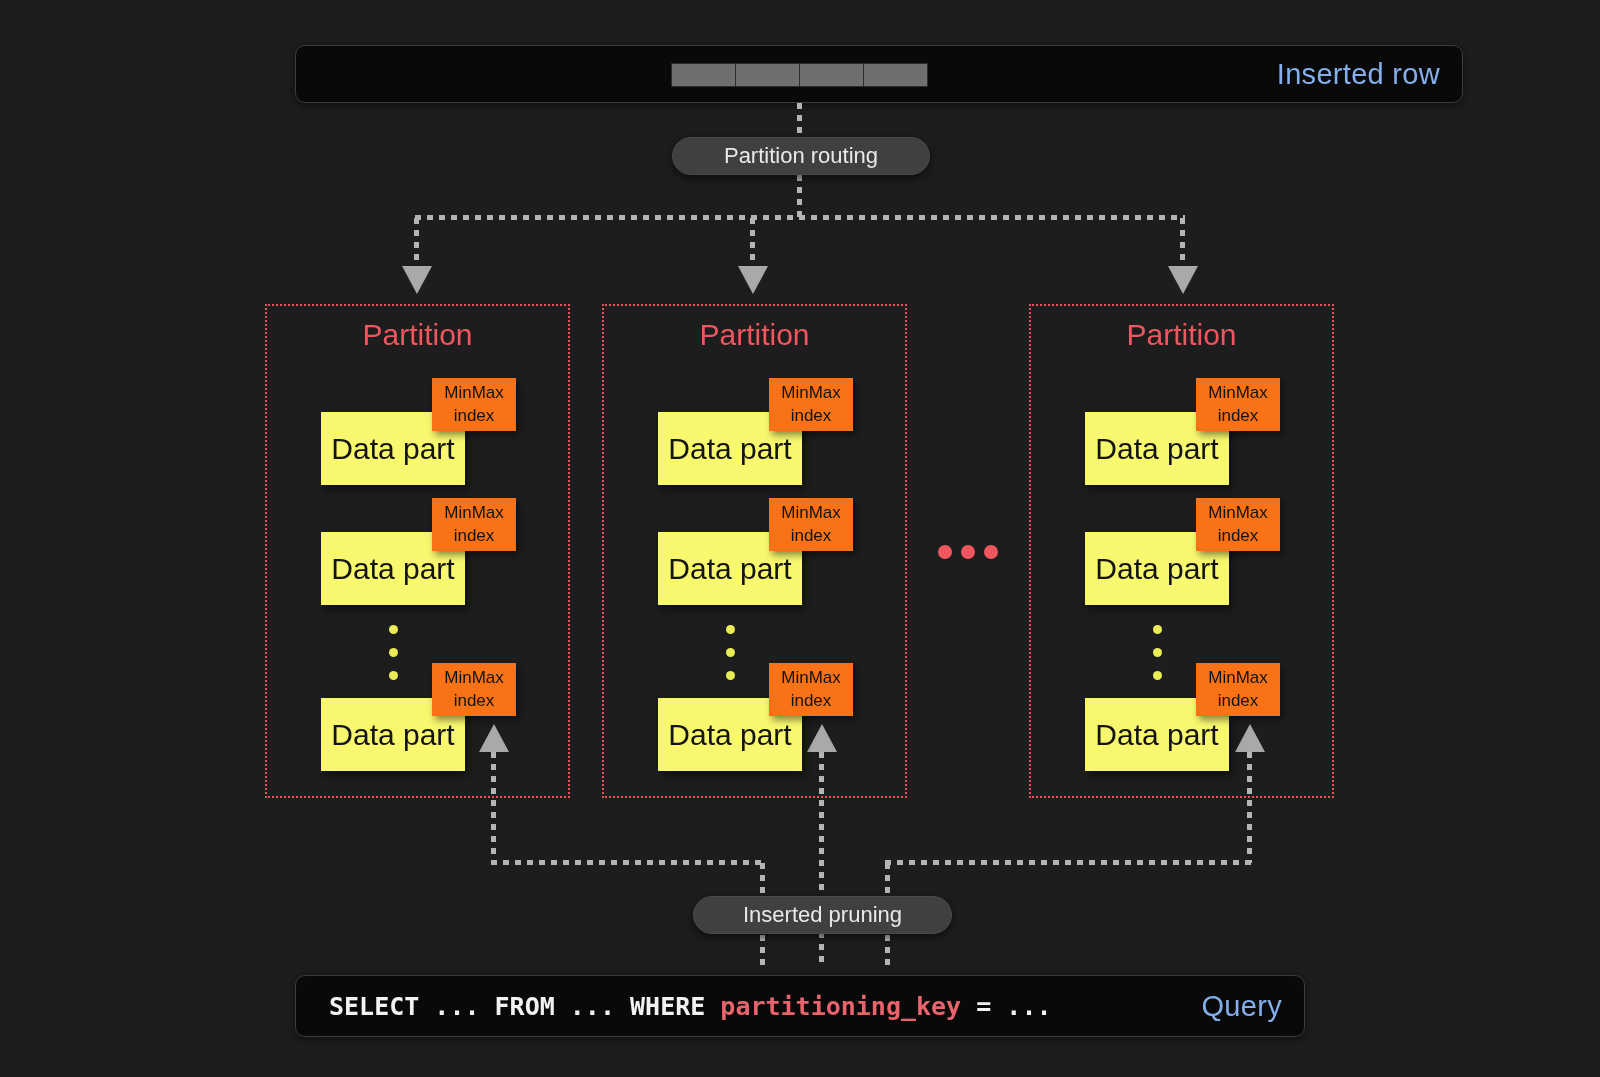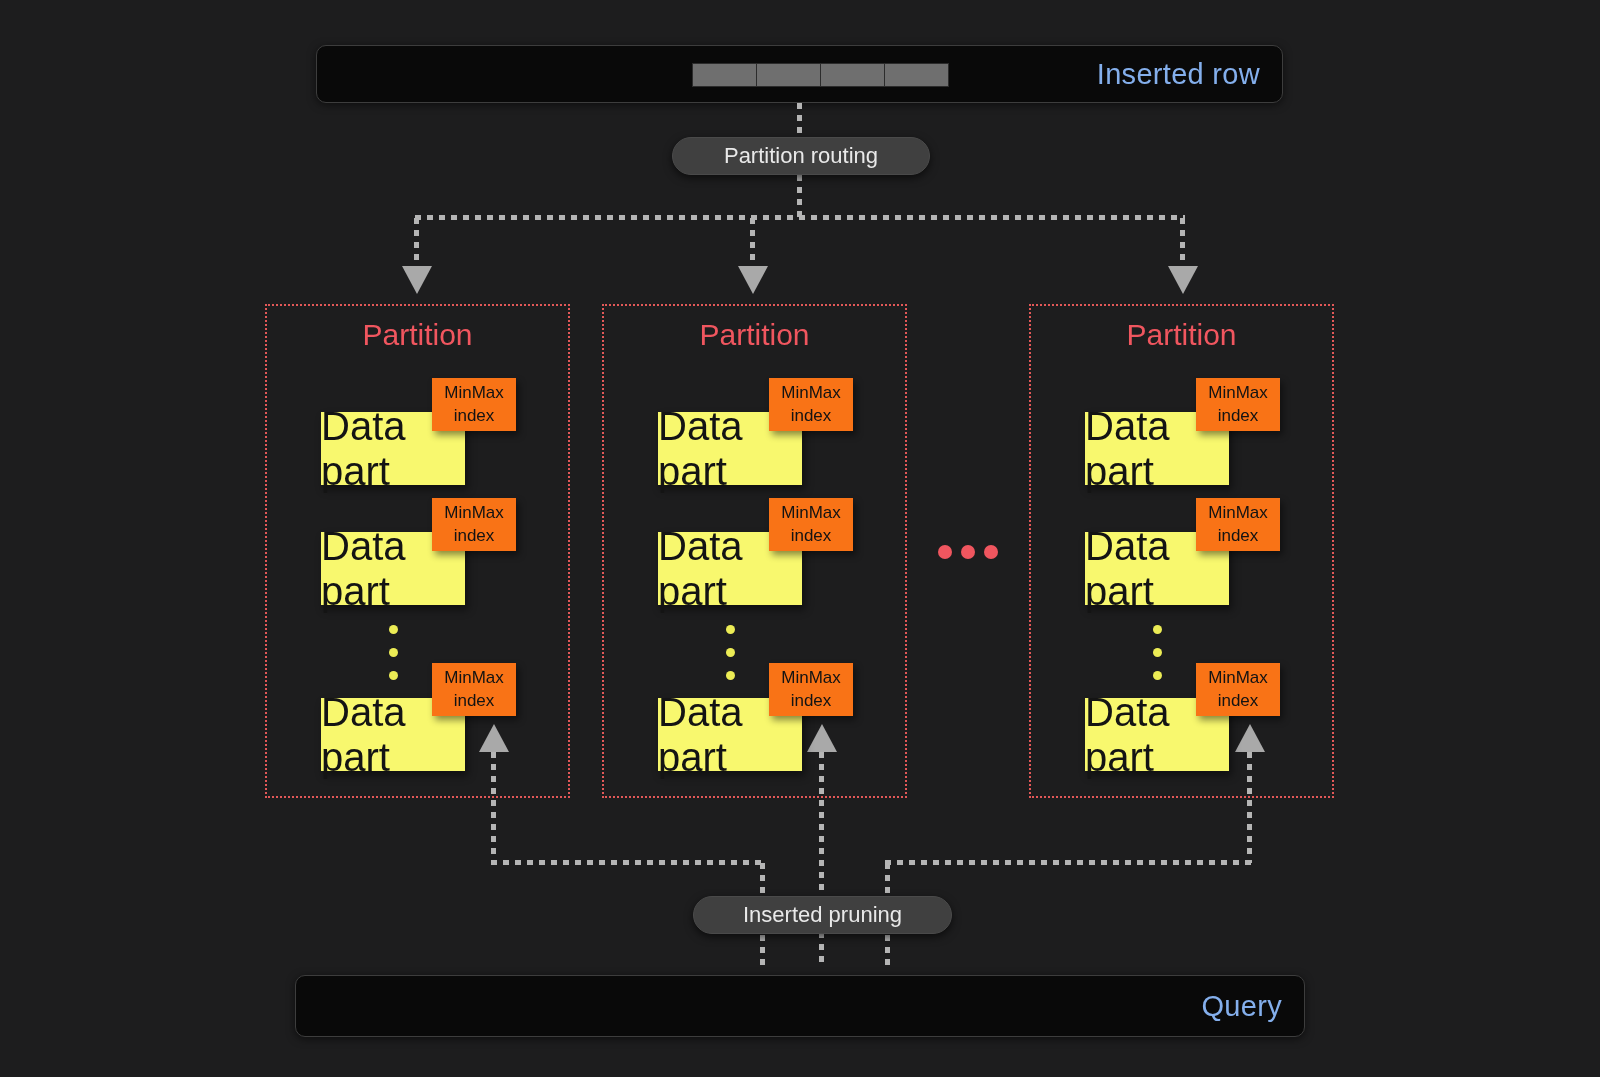--- a/index.html
+++ b/index.html
@@ -70,21 +70,21 @@
     position:absolute; left:165px; width:84px; height:53px;
     background:#f97316; color:#131313; z-index:2;
     display:flex; flex-direction:column; align-items:center; justify-content:center;
     font-size:17px; line-height:1.3; text-align:center;
     box-shadow:3px 4px 7px rgba(0,0,0,0.45);
   }
   .datapart {
     position:absolute; left:54px; width:144px; height:73px;
     background:#f8f86e; color:#141414; z-index:1;
     display:flex; align-items:center; justify-content:center;
-    font-size:40px;
+    font-size:30px;
     box-shadow:3px 5px 8px rgba(0,0,0,0.45);
   }
   .mm1 { top:72px; }  .dp1 { top:106px; }
   .mm2 { top:192px; } .dp2 { top:226px; }
   .mm3 { top:357px; } .dp3 { top:392px; }
 
   .vdots { position:absolute; left:121px; top:319px; width:10px; }
   .vdot { width:9px; height:9px; border-radius:50%; background:#ecec55; margin:0 auto 14px auto; }
 
   .hdots { position:absolute; left:938px; top:545px; display:flex; gap:9px; }
@@ -96,21 +96,21 @@
     font-family:"DejaVu Sans Mono", monospace; font-weight:bold;
     font-size:25px; color:#f2f2f2; white-space:pre;
   }
   .query-key { color:#e8636b; }
 </style>
 </head>
 <body>
 
 <div class="stage">
 
-  <div class="panel" style="left:295px; top:45px; width:967px; height:58px;margin-left:21px;">
+  <div class="panel" style="left:295px; top:45px; width:1168px; height:58px;">
     <div class="row-cells">
       <div class="row-cell"></div>
       <div class="row-cell"></div>
       <div class="row-cell"></div>
       <div class="row-cell"></div>
     </div>
     <div class="panel-label">Inserted row</div>
   </div>
 
   <div class="vline" style="left:797px; top:103px; height:115px;"></div>
@@ -217,16 +217,17 @@
 
   <div class="vline" style="left:885px; top:863px; height:102px;"></div>
   <div class="hline" style="left:885px; top:860px; width:368px;"></div>
   <div class="vline" style="left:1247px; top:752px; height:111px;"></div>
 
   <div class="pill" style="left:693px; top:896px; width:259px;">
     <span>Inserted pruning</span>
   </div>
 
   <div class="panel" style="left:295px; top:975px; width:1010px; height:62px;">
+    <div class="query-text"><span>SELECT ... FROM ... WHERE </span><span class="query-key">partitioning_key</span><span> = ...</span></div>
     <div class="panel-label">Query</div>
   </div>
 
 </div>
 
 </body></html>

